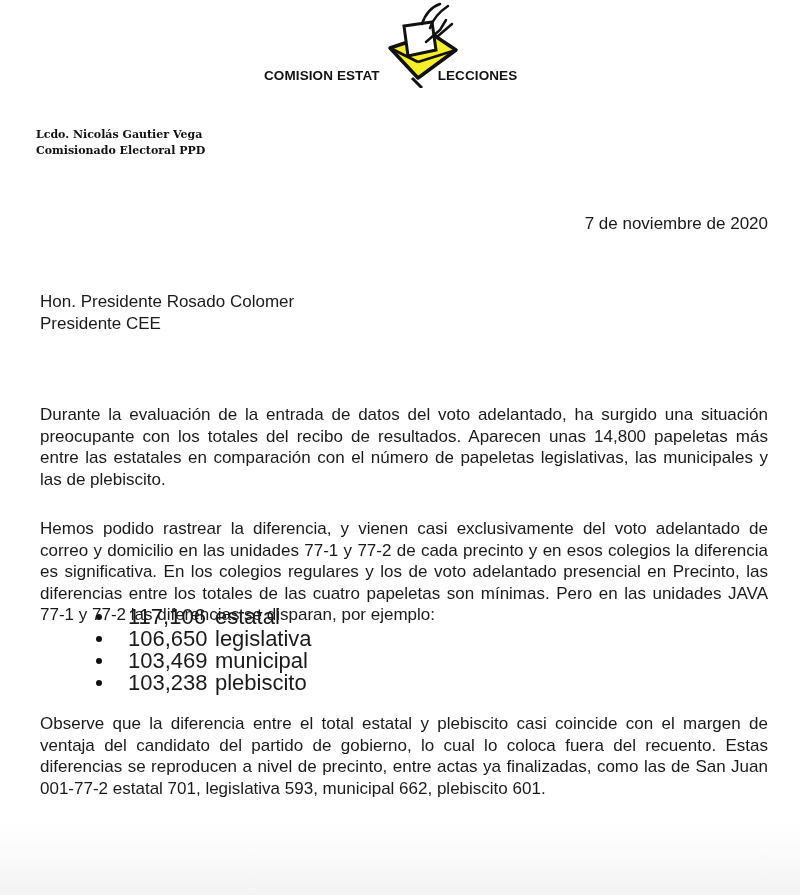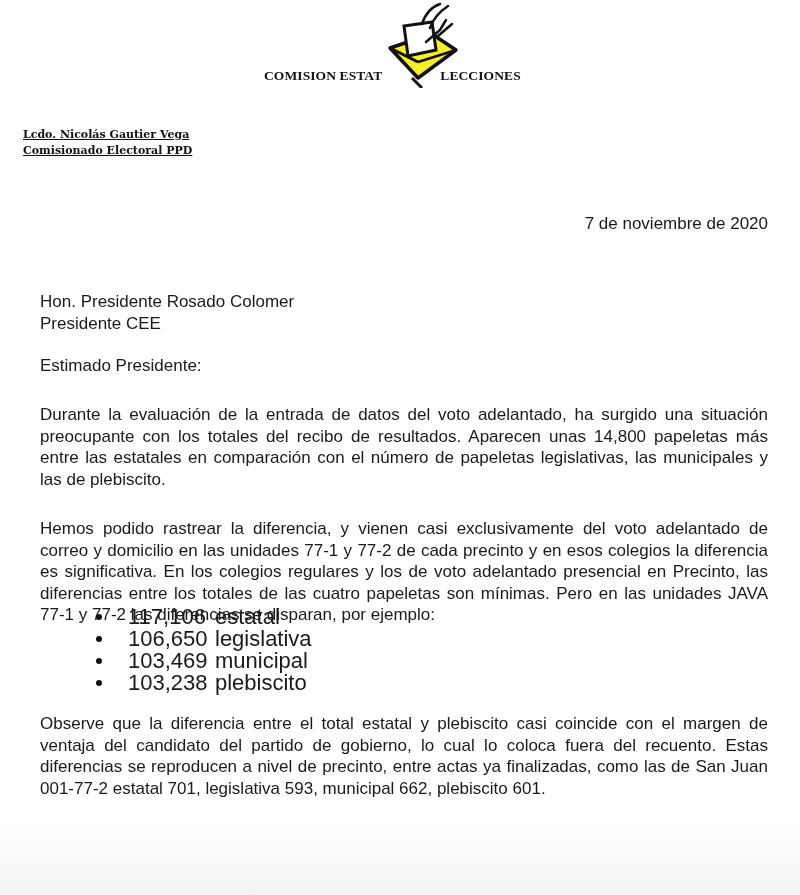--- a/index.html
+++ b/index.html
@@ -26,41 +26,40 @@
       position: absolute;
       left: 382px;
       top: 2px;
       width: 80px;
       height: 86px;
     }
     .header-title {
       position: absolute;
       left: 264px;
       top: 68px;
-      font-family: Liberation Serif, serif;
+      font-family: Liberation Sans, sans-serif;
       font-weight: bold;
       font-size: 13.5px;
       letter-spacing: 0.1px;
       color: #111;
       white-space: nowrap;
     }
     .header-title .gap {
       display: inline-block;
       width: 58px;
     }
     .sender {
       position: absolute;
-      left: 23px;
+      left: 36px;
       top: 127px;
       font-family: "DejaVu Serif", serif;
       font-weight: bold;
       font-size: 11px;
       line-height: 16px;
       color: #111;
-      text-decoration: underline;
     }
     .text {
       position: absolute;
       left: 40px;
       width: 728px;
       font-size: 17px;
       line-height: 21.5px;
       color: #1a1a1a;
     }
     .justify {
@@ -129,21 +128,20 @@
     <div>Comisionado Electoral PPD</div>
   </div>
 
   <div class="text date">7 de noviembre de 2020</div>
 
   <div class="text recipient">
     <div>Hon. Presidente Rosado Colomer</div>
     <div>Presidente CEE</div>
   </div>
 
-  <div class="text salutation">Estimado Presidente:</div>
 
   <div class="text justify p1">Durante la evaluación de la entrada de datos del voto adelantado, ha surgido una situación preocupante con los totales del recibo de resultados.  Aparecen unas 14,800 papeletas más entre las estatales en comparación con el número de papeletas legislativas, las municipales y las de plebiscito.</div>
 
   <div class="text justify p2">Hemos podido rastrear la diferencia, y vienen casi exclusivamente del voto adelantado de correo y domicilio en las unidades 77-1 y 77-2 de cada precinto y en esos colegios la diferencia es significativa.  En los colegios regulares y los de voto adelantado presencial en Precinto, las diferencias entre los totales de las cuatro papeletas son mínimas. Pero en las unidades JAVA 77-1 y 77-2 las diferencias se disparan, por ejemplo:</div>
 
   <ul class="bullets">
     <li>
       <span class="bullet-dot"></span>
       <span class="num">117,106</span>
       <span>estatal</span>

